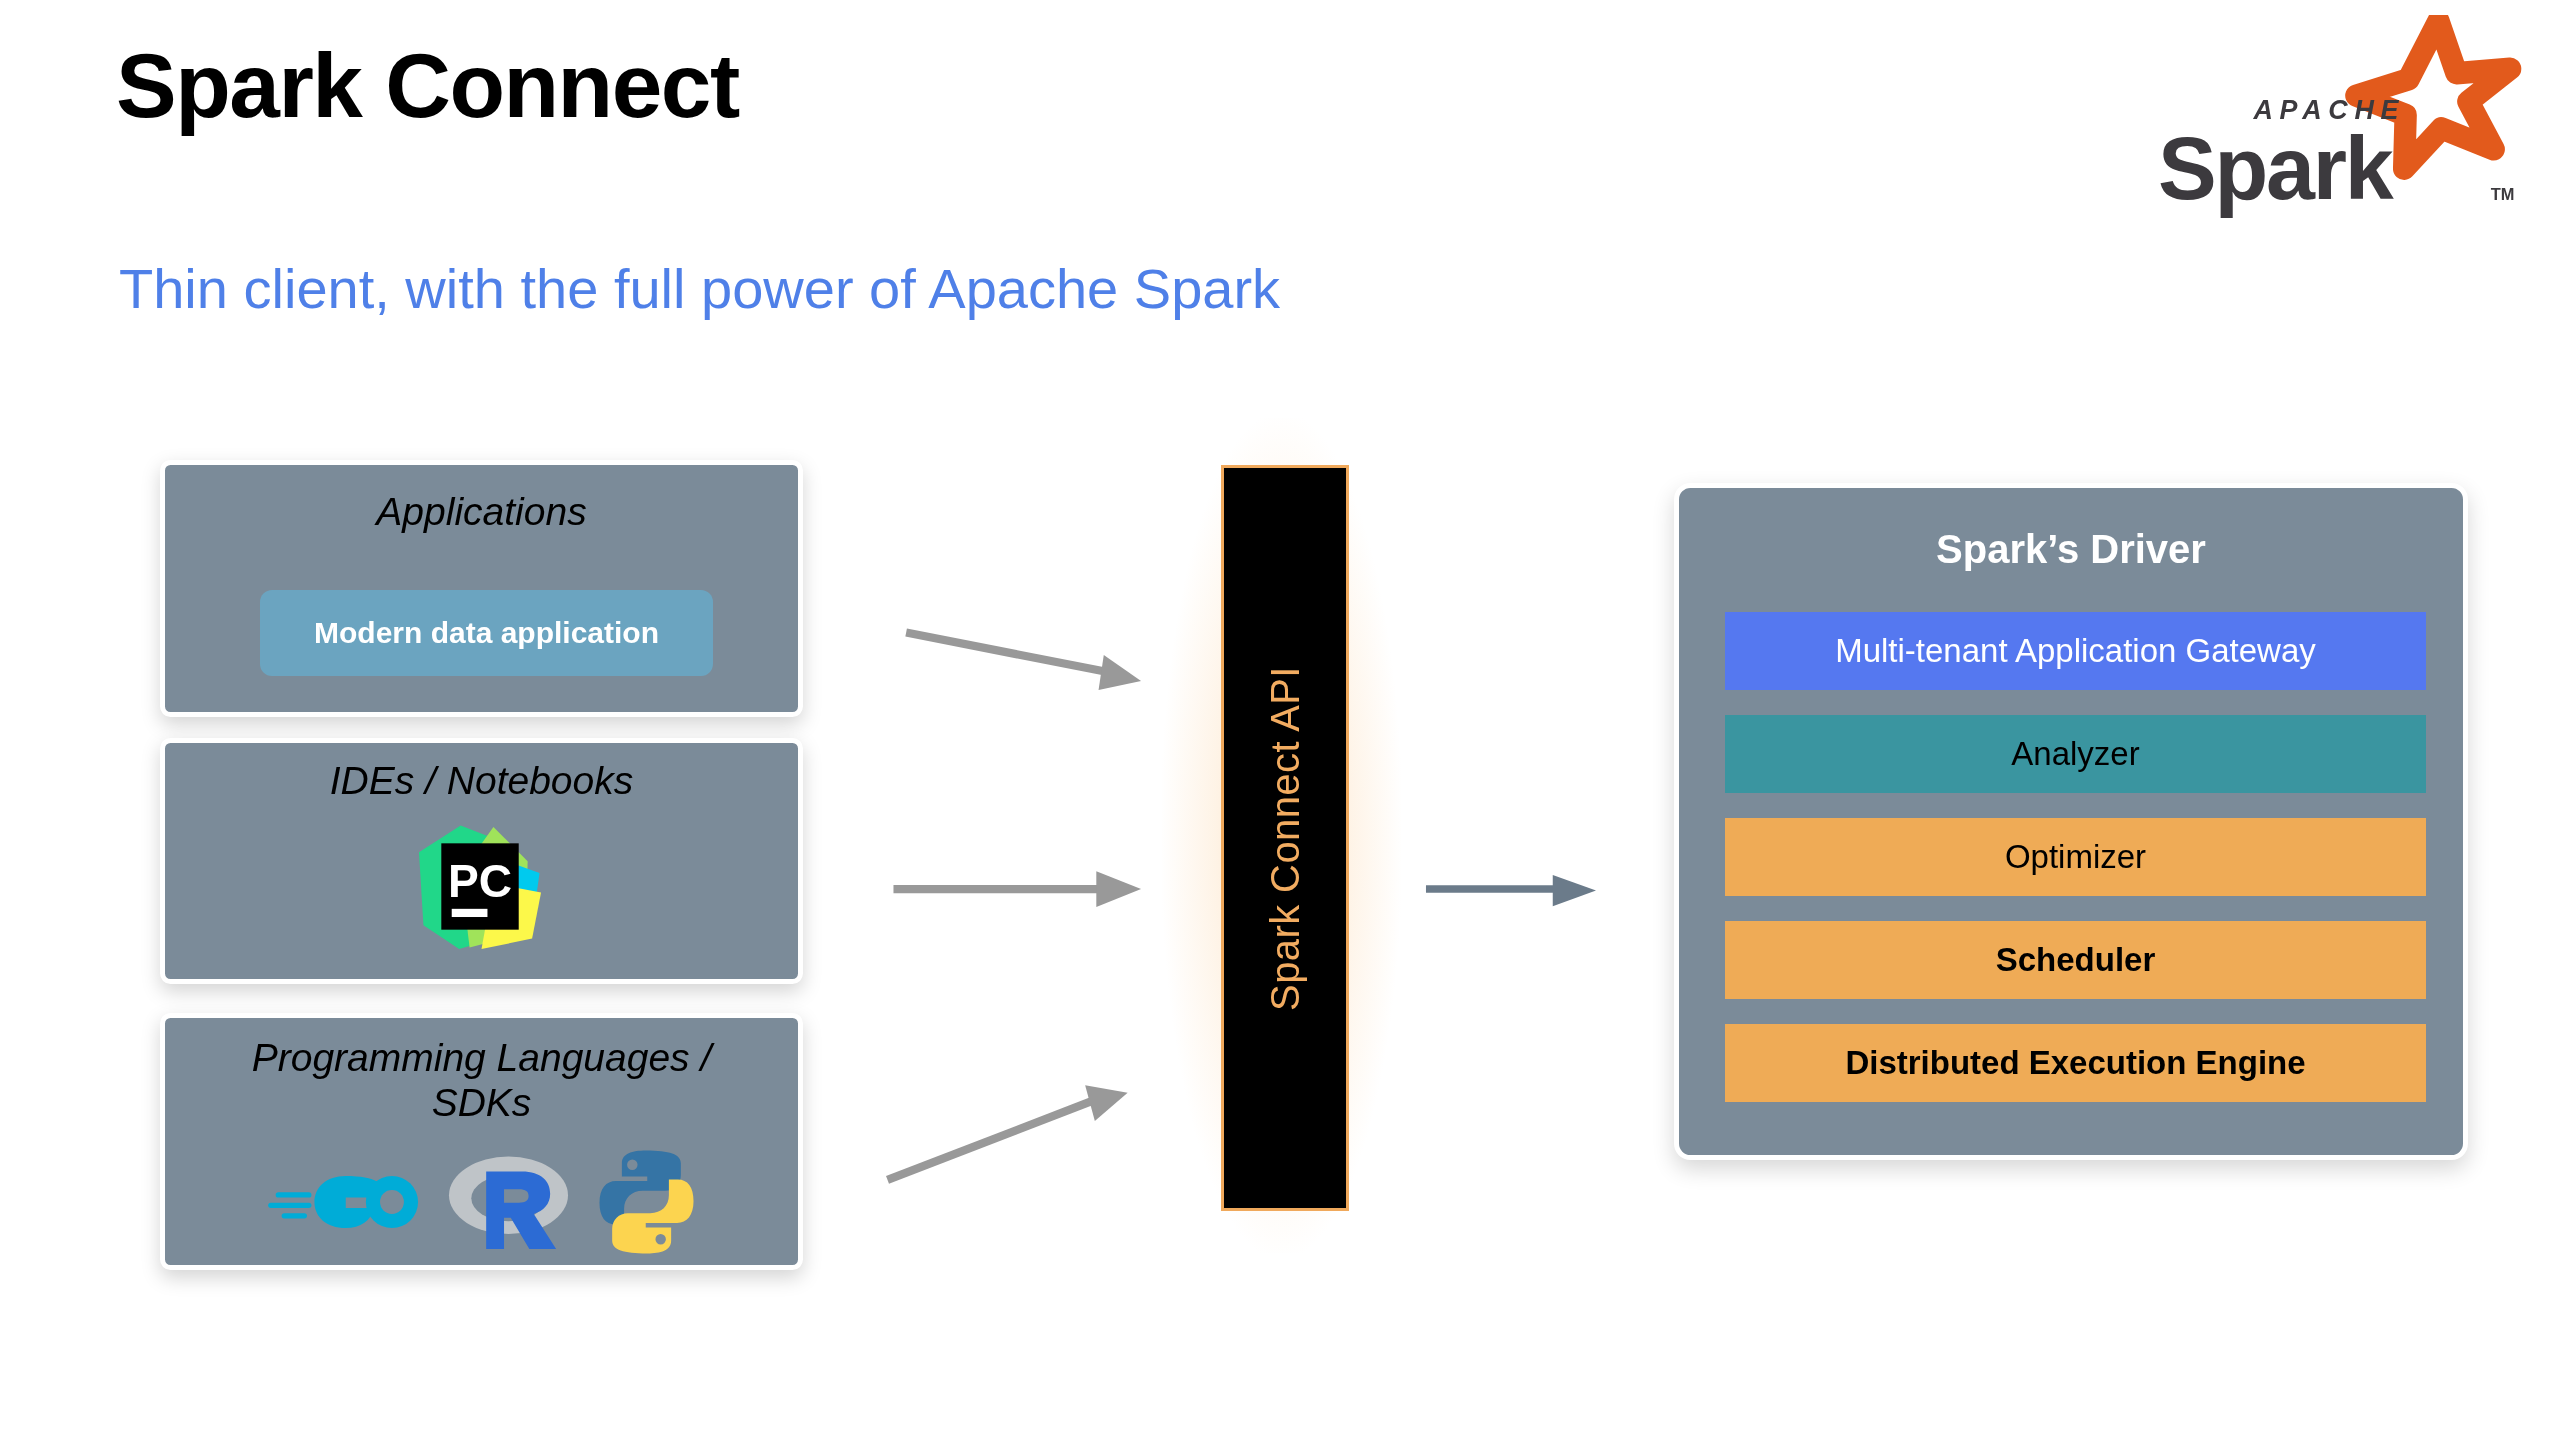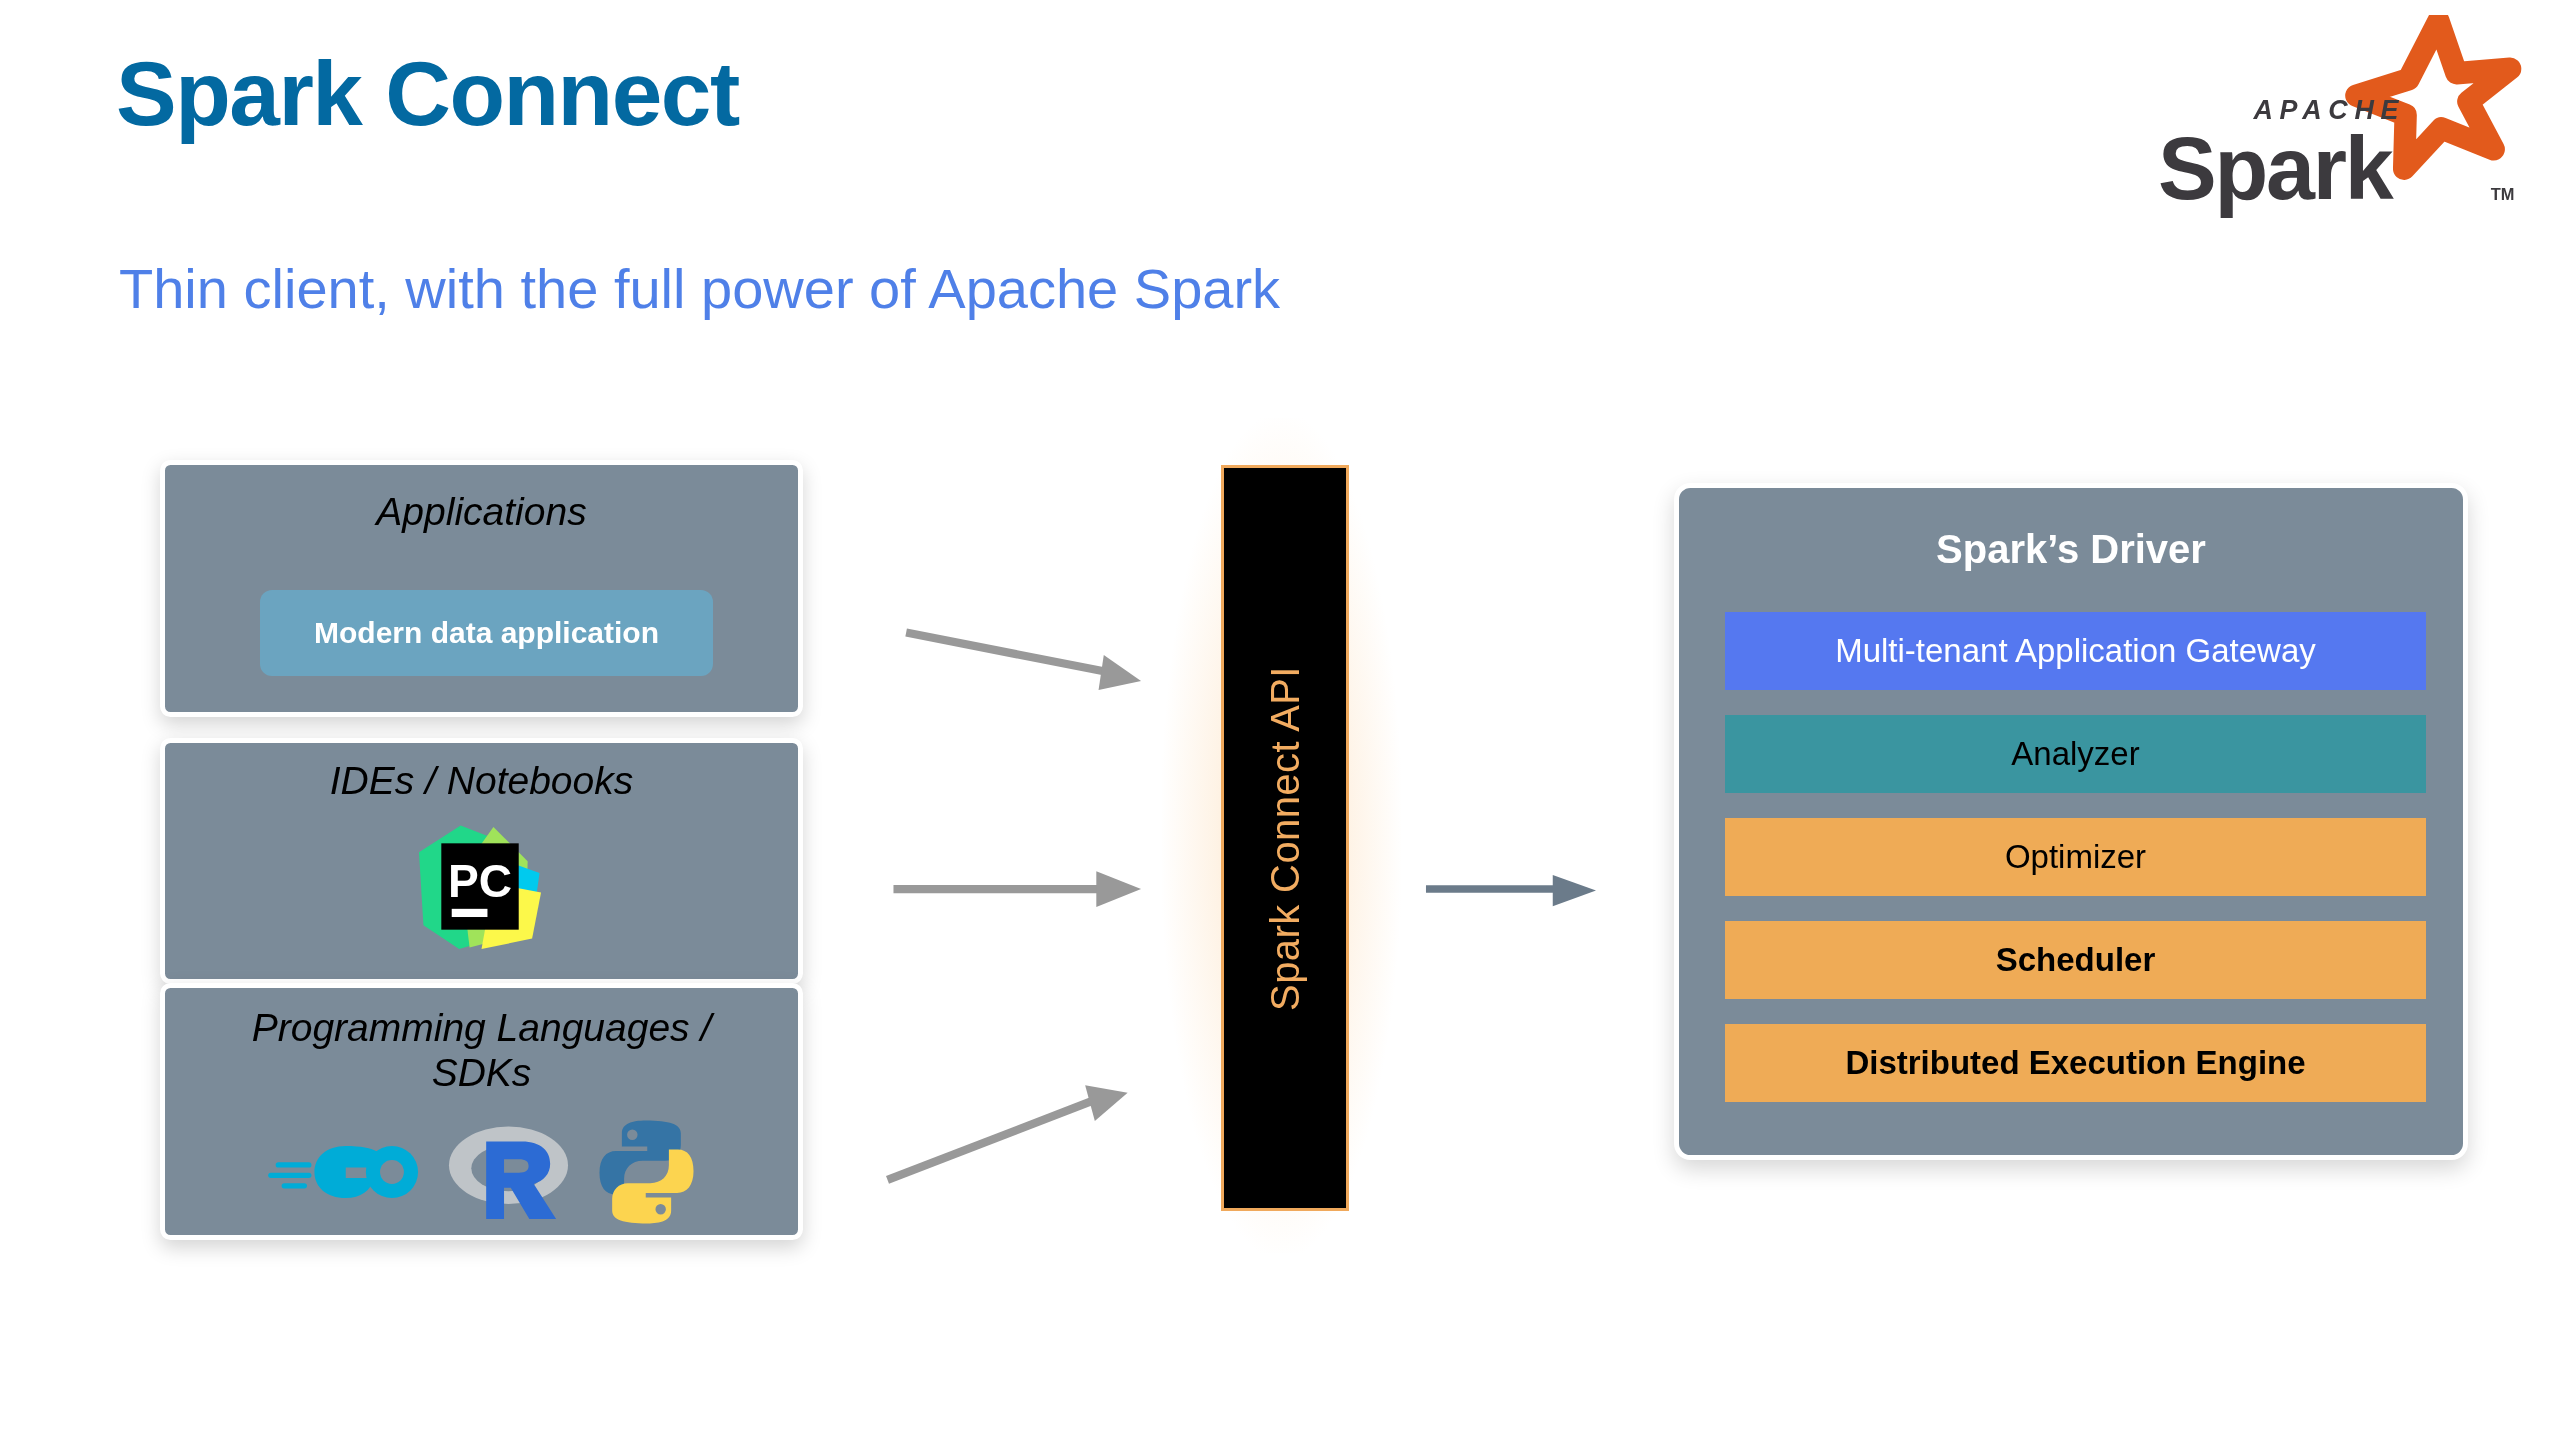--- a/index.html
+++ b/index.html
@@ -9,25 +9,25 @@
   body {
     width: 2576px; height: 1447px;
     position: relative; overflow: hidden;
     font-family: "Liberation Sans", sans-serif;
     background: #ffffff;
   }
 
   
   #slide-title {
     position: absolute;
-    left: 116px; top: 48px;
+    left: 116px; top: 40px;
     font-size: 91px;
     font-weight: 700;
     letter-spacing: -1.5px;
-    color: #0369a1;
+    color: #000000;
     line-height: 1;
     white-space: nowrap;
   }
   #slide-subtitle {
     position: absolute;
     left: 119px; top: 261px;
     font-size: 56px;
     font-weight: 400;
     color: #4f80e8;
     line-height: 1;
@@ -76,21 +76,21 @@
     font-weight: 700;
   }
 
   #card-ides { left: 160px; top: 738px; width: 643px; height: 246px; padding-left: 40px; }
   #card-ides .card-title { top: 16.4px; }
   #ide-logos {
     position: absolute; left: 0; top: 78px; width: 100%;
     display: flex; align-items: center; justify-content: center; gap: 22.4px;
   }
 
-  #card-langs { left: 160px; top: 983px; width: 643px; height: 257px; }
+  #card-langs { left: 160px; top: 1013px; width: 643px; height: 257px; }
   #card-langs .card-title { top: 18px; }
   #lang-logos {
     position: absolute; left: 0; top: 128px; width: 100%;
     display: flex; align-items: center; justify-content: center; gap: 24px;
   }
 
   
   #connect-glow {
     position: absolute;
     left: 1162px; top: 418px;

